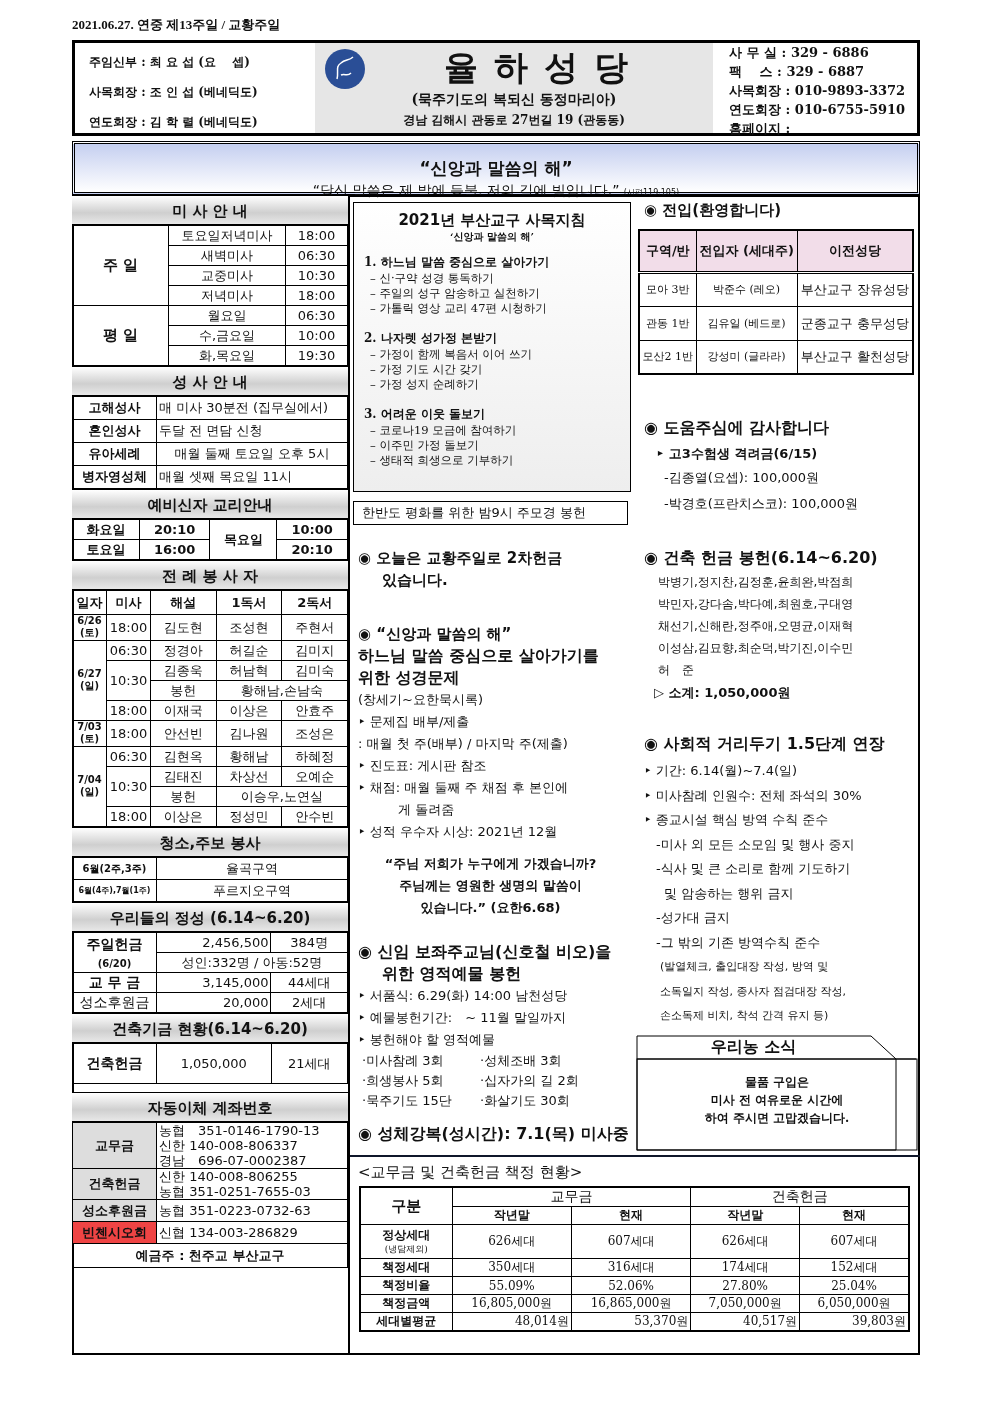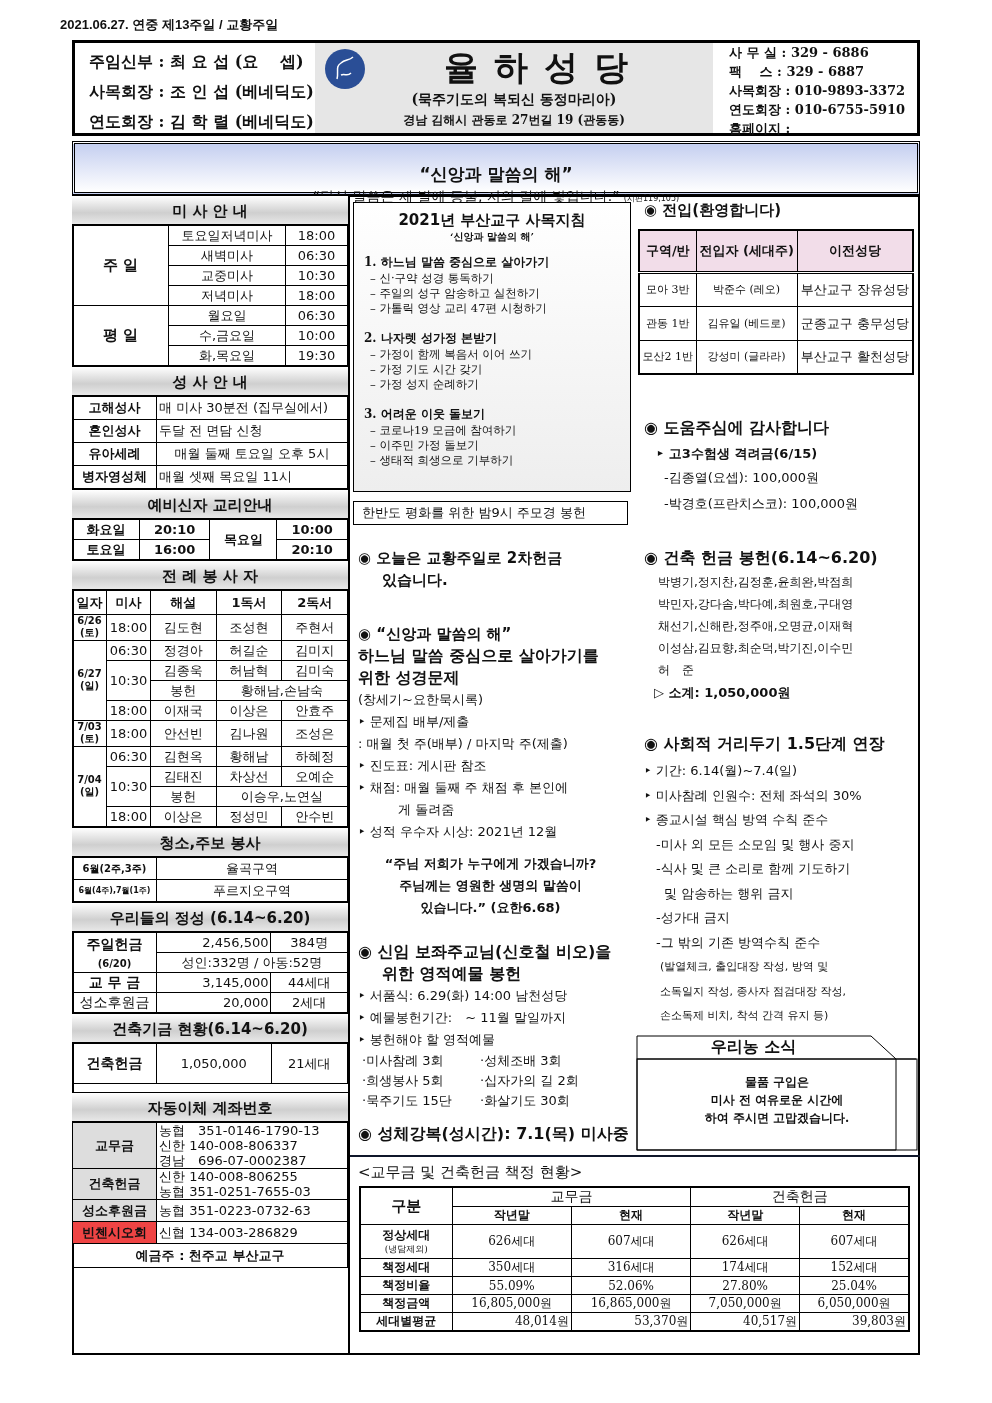--- a/index.html
+++ b/index.html
@@ -1,30 +1,30 @@
 <!DOCTYPE html>
 <html><head>
 <meta charset="utf-8">
 <style>
   * { box-sizing: border-box; margin: 0; padding: 0; }
   body { width: 992px; height: 1403px; background: #fff; font-family: "DejaVu Sans", sans-serif; color: #111; position: relative; overflow: hidden; }
   .abs { position: absolute; }
   .serif { font-family: "DejaVu Serif", serif; }
-  .topline { left: 60px; top: 16px; font-size: 13px; font-weight: bold; font-family: Liberation Sans, sans-serif; }
+  .topline { left: 72px; top: 16px; font-size: 13px; font-weight: bold; font-family: Liberation Serif, serif; }
   .header { left: 72px; top: 40px; width: 848px; height: 96px; border: 3px solid #000; display: flex; }
-  .hdr-left { width: 240px; padding: 4px 0 0 14px; font-family: "DejaVu Serif", serif; font-size: 16px; font-weight: bold; line-height: 30px; }
+  .hdr-left { width: 240px; padding: 4px 0 0 14px; font-family: "DejaVu Serif", serif; font-size: 12px; font-weight: bold; line-height: 30px; }
   .hdr-mid { width: 398px; background: #e6e6e6; position: relative; text-align: center; }
   .hdr-right { flex: 1; padding: 0 0 0 16px; font-family: "DejaVu Serif", serif; font-size: 13px; font-weight: bold; line-height: 19px; }
   .logo { position: absolute; left: 10px; top: 6px; width: 40px; height: 40px; border-radius: 50%; background: #2a4e96; }
   .church-name { font-size: 34px; font-weight: bold; letter-spacing: 16px; margin-top: 2px; padding-left: 60px; }
   .church-sub { font-size: 14px; font-weight: bold; margin-top: 0; }
   .church-addr { font-size: 12px; font-weight: bold; margin-top: 3px; }
   .url { text-decoration: underline; }
   .banner { left: 72px; top: 141px; width: 848px; height: 54px; border: 3px double #000; background: linear-gradient(#c5cff0, #fff); text-align: center; }
-  .banner-title { font-size: 17px; font-weight: bold; margin-top: 19px; }
+  .banner-title { font-size: 17px; font-weight: bold; margin-top: 13px; }
   .banner-verse { font-size: 14px; margin-top: 2px; }
   .banner-ref { font-size: 8px; }
   .frame { left: 72px; top: 195px; width: 848px; height: 1160px; border: 2px solid #000; border-top: 2px solid #000; }
   .col-left { left: 72px; top: 195px; width: 278px; height: 1160px; border-right: 2px solid #000; }
   .sec-head { height: 30px; background: linear-gradient(#ffffff, #cfcfcf 60%, #e8e8e8); border-bottom: 1px solid #000; border-top: 1px solid #000; text-align: center; font-weight: bold; font-size: 15px; line-height: 30px; }
   table { border-collapse: collapse; width: 100%; }
   td, th { border: 1px solid #000; font-size: 13px; text-align: center; padding: 0 2px; height: 20px; }
   .bold { font-weight: bold; }
   .sm { font-size: 10px; }
   .col-mid { left: 350px; top: 195px; width: 285px; height: 960px; }

